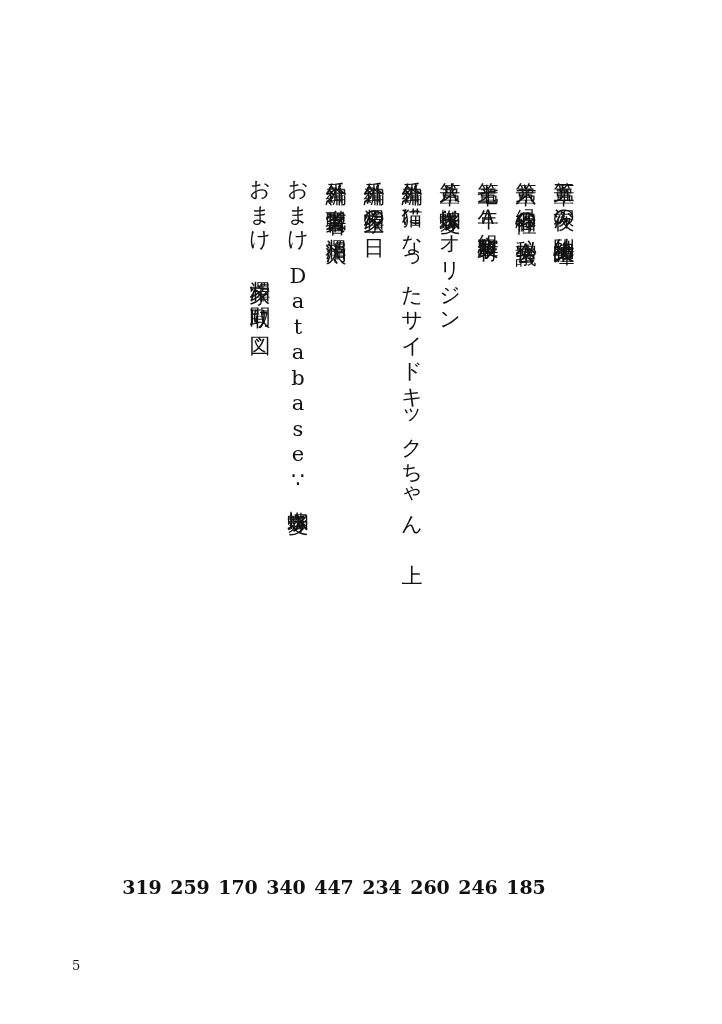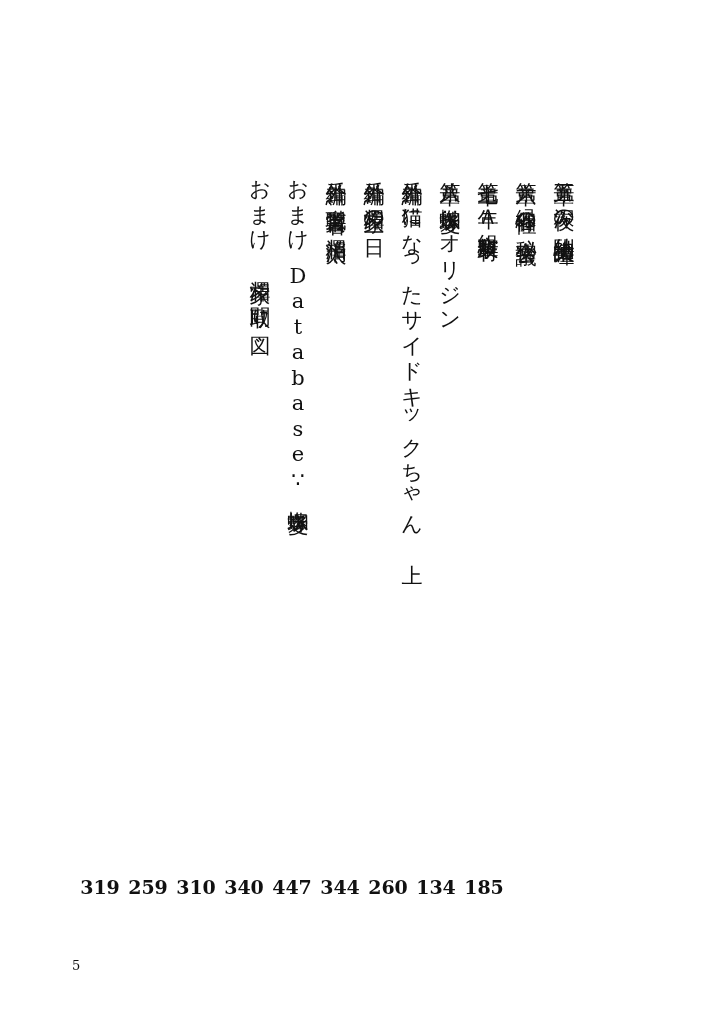--- a/index.html
+++ b/index.html
@@ -47,21 +47,21 @@
 
   
   #page-numbers {
     position: absolute;
     left: 0;
     top: 876px;
     width: 722px;
     display: flex;
     flex-direction: row;
     justify-content: flex-start;
-    padding-left: 76px;
+    padding-left: 118px;
     box-sizing: border-box;
     font-family: "DejaVu Serif", "Liberation Serif", serif;
     font-size: 19px;
     font-weight: 700;
     letter-spacing: 0px;
   }
   #page-numbers .pno {
     width: 48px;
     text-align: center;
   }
@@ -86,22 +86,22 @@
   <div class="toc-entry">番外編　猫になったサイドキックちゃん　上</div>
   <div class="toc-entry">番外編　相澤家の一日</div>
   <div class="toc-entry">番外編　職質常習者、相澤消太</div>
   <div class="toc-entry">おまけ　Database∵蜘蛛塚愛</div>
   <div class="toc-entry">おまけ　相澤家　間取り図</div>
 </div>
 
 <div id="page-numbers">
   <span class="pno">319</span>
   <span class="pno">259</span>
-  <span class="pno">310</span>
+  <span class="pno">170</span>
   <span class="pno">340</span>
   <span class="pno">447</span>
-  <span class="pno">344</span>
+  <span class="pno">234</span>
   <span class="pno">260</span>
-  <span class="pno">134</span>
+  <span class="pno">246</span>
   <span class="pno">185</span>
 </div>
 
 <div id="folio">5</div>
 
 </body></html>

